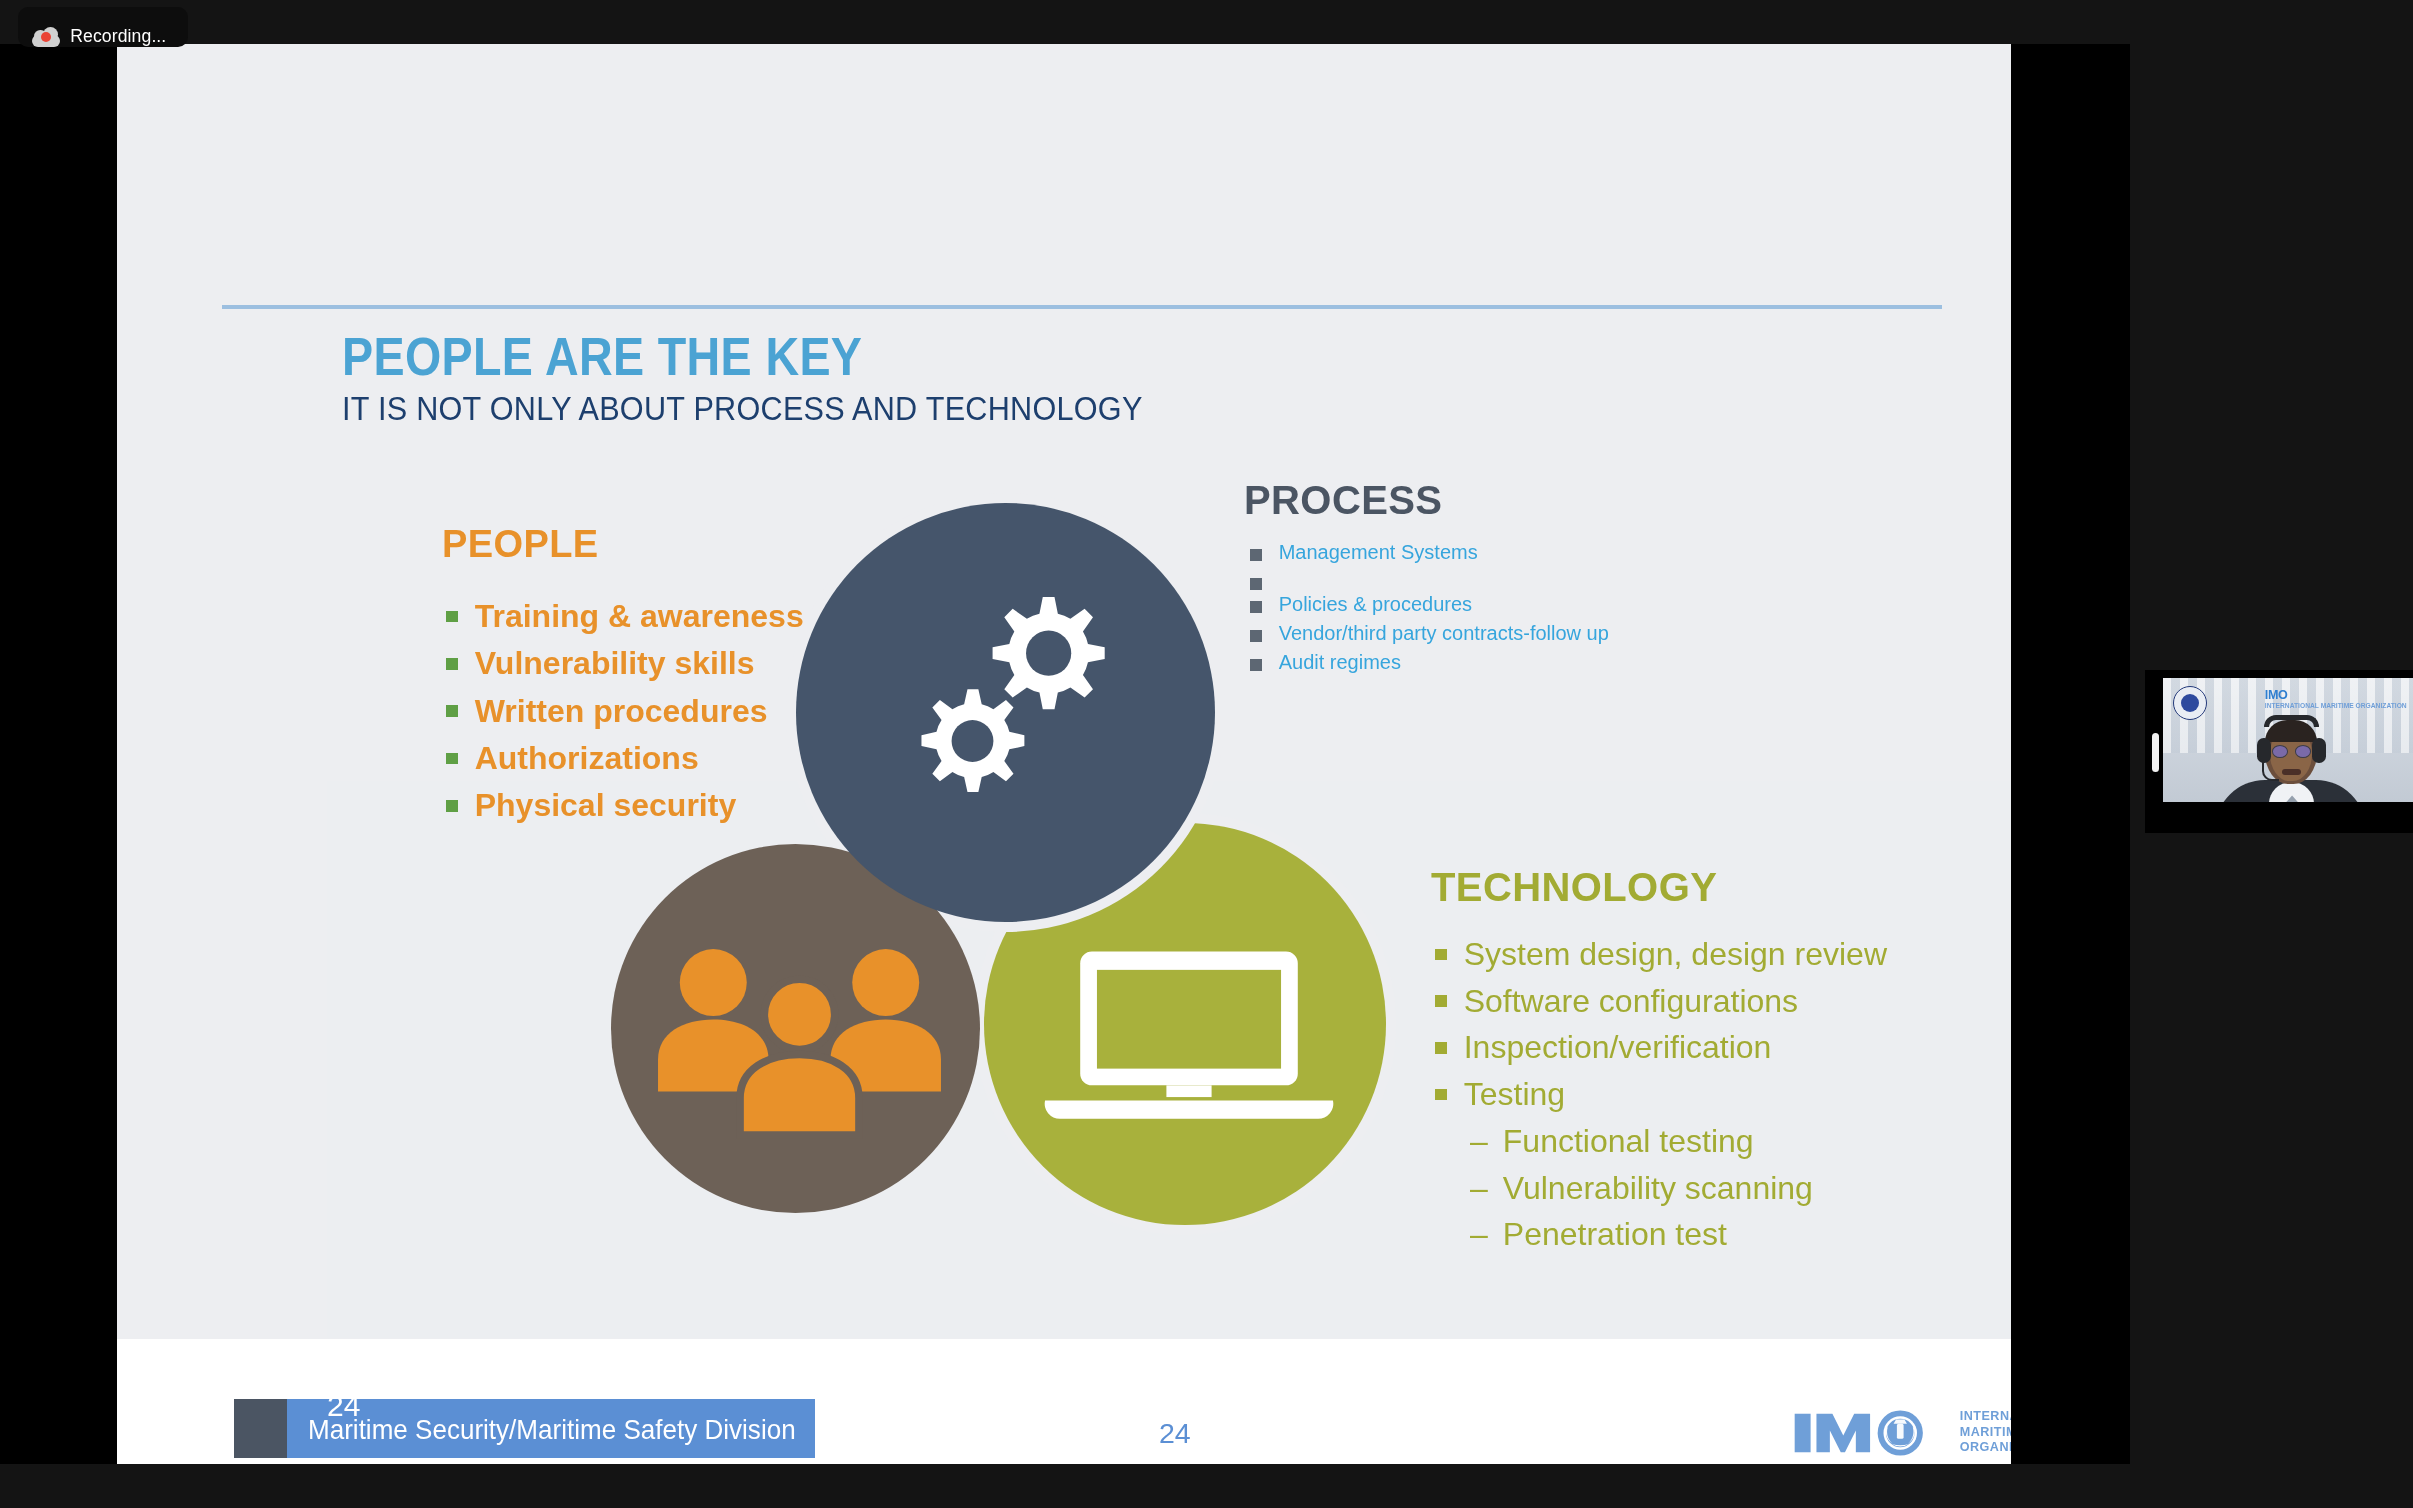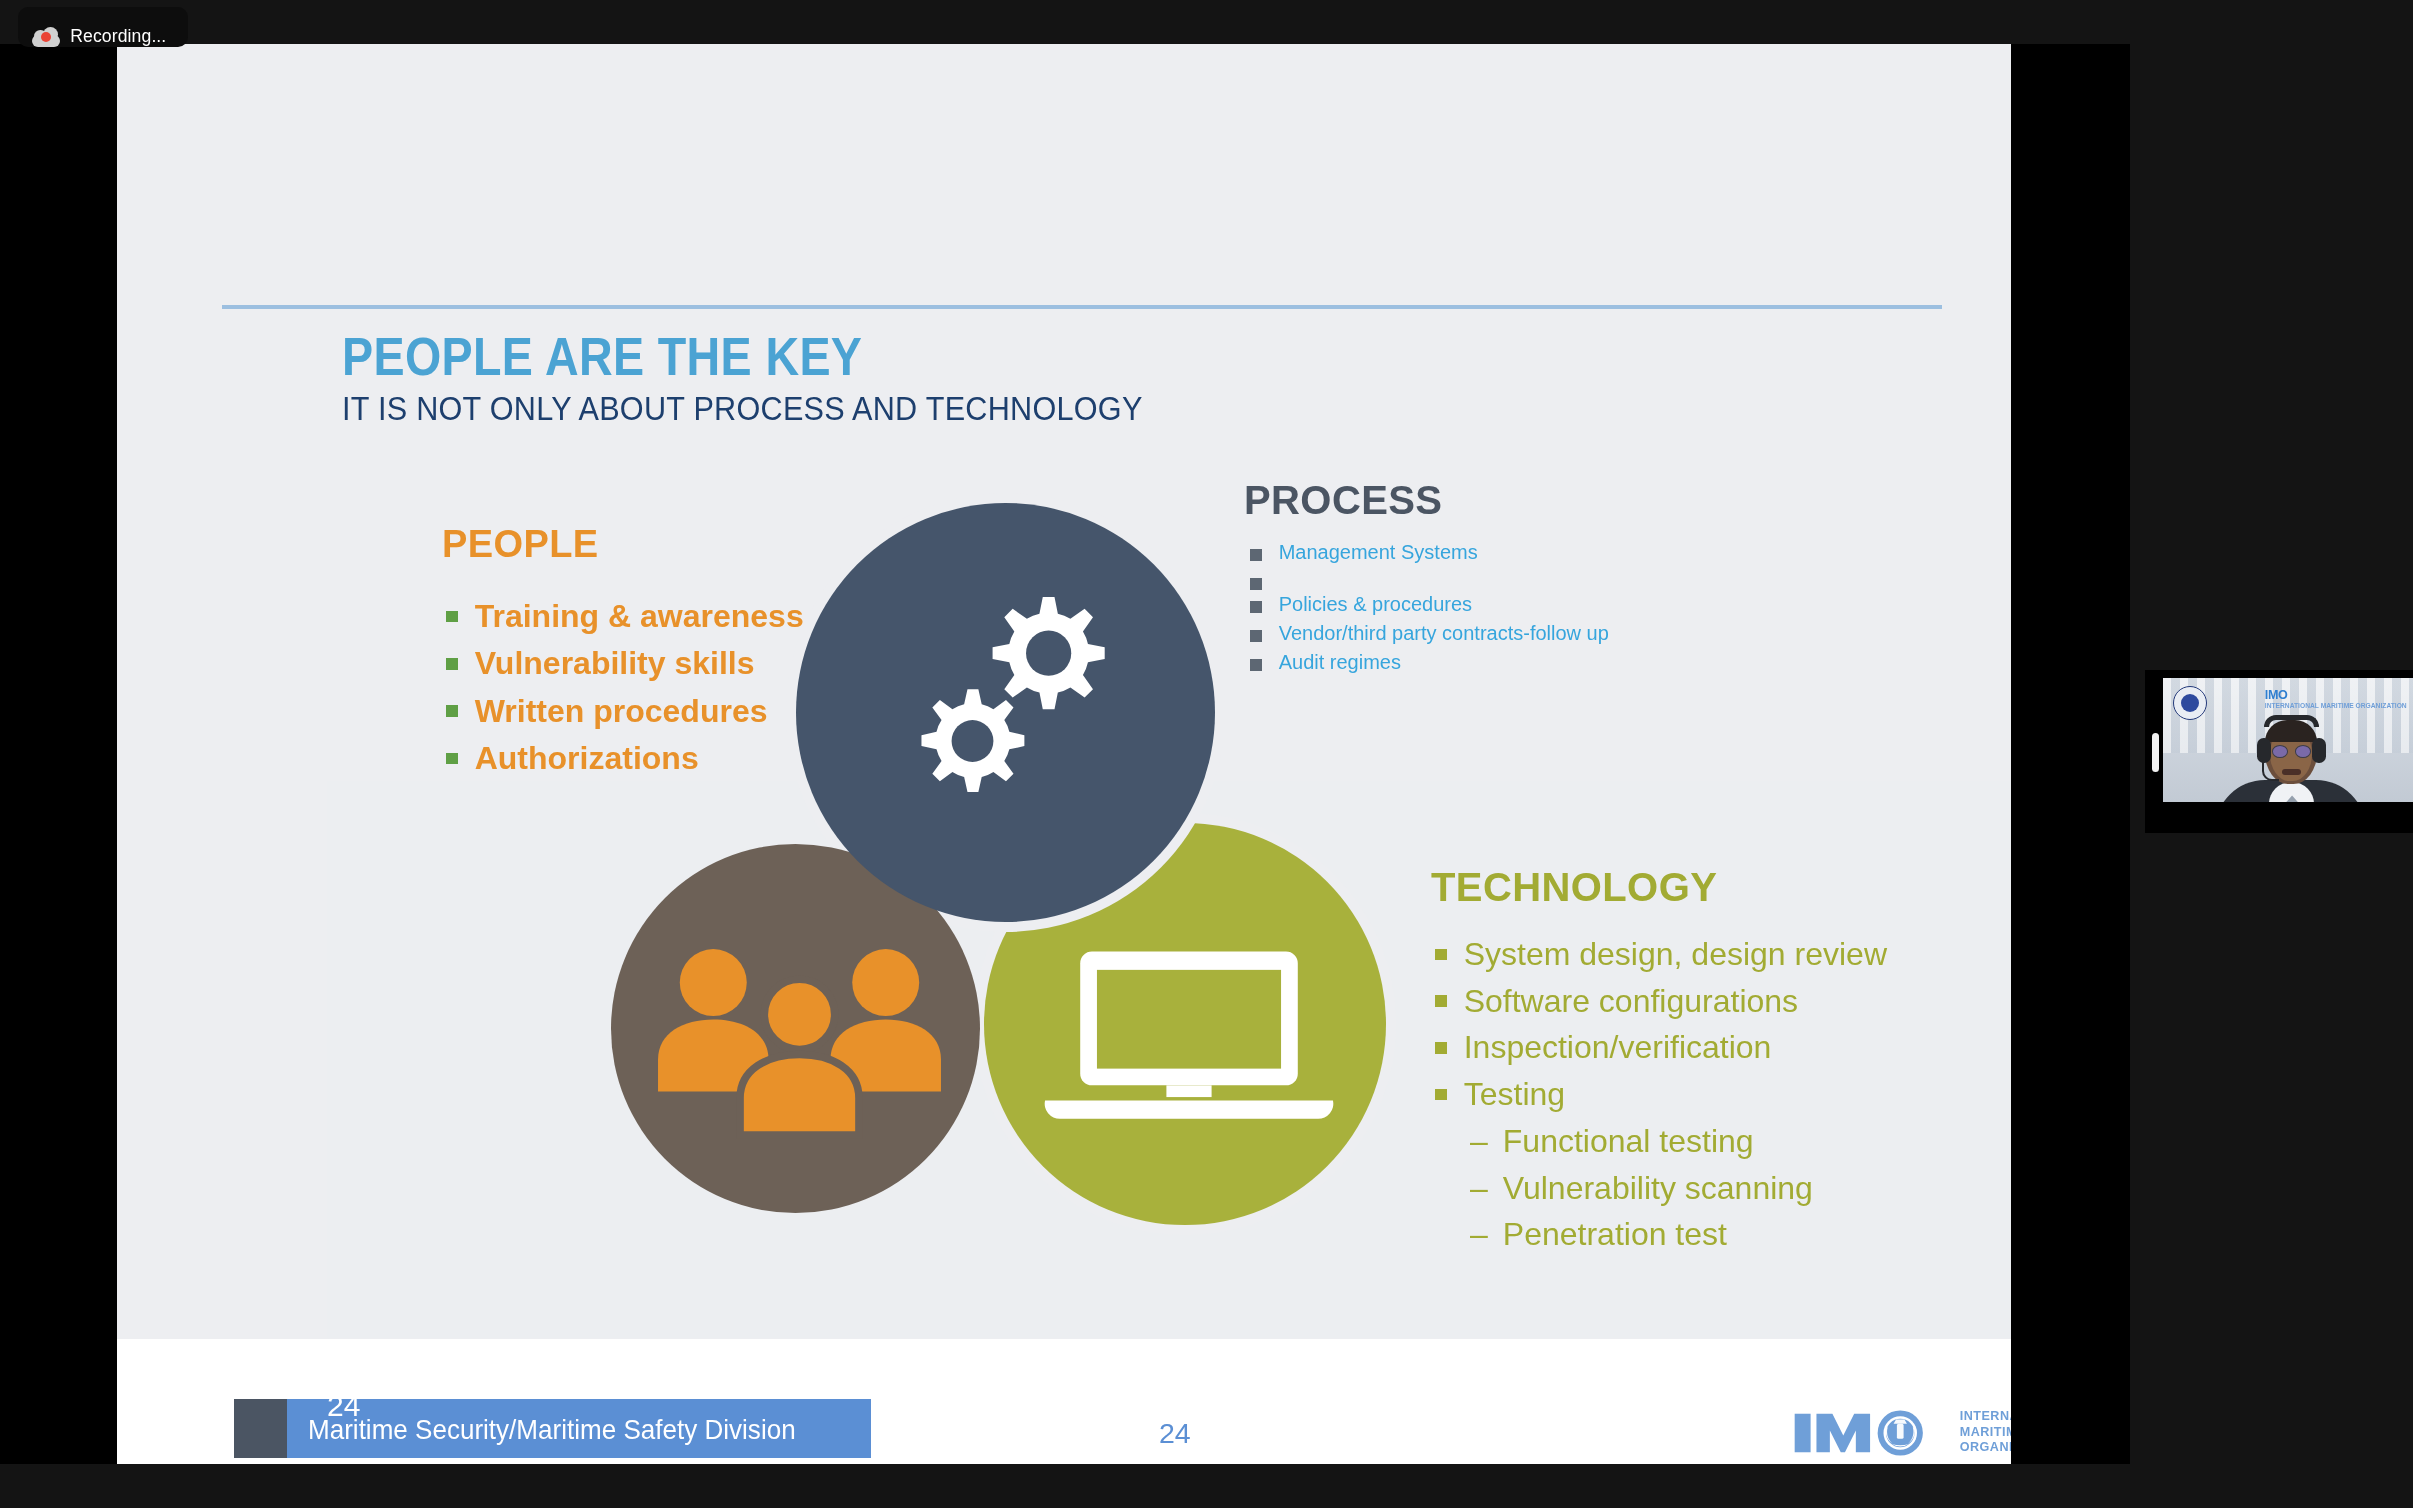--- a/index.html
+++ b/index.html
@@ -102,21 +102,21 @@
   #process-list .sq{ background:#5d6773; }
 
   
   #tech-head{ left:1314px; top:821px; font-size:40px; color:#a2ab33; z-index:6;}
   #tech-list{ left:1318px; top:887px; font-size:32px; color:#a2ab33; line-height:1.46; z-index:6;}
   #tech-list .sq{ background:#a2ab33; }
   #tech-list .sub{ padding-left:35px; }
 
   
   #footer-grey{ position:absolute; left:117px; top:1355px; width:54px; height:59px; background:#4b5563; z-index:7;}
-  #footer-bar{ position:absolute; left:170px; top:1355px; width:584px; height:59px; background:#5b8fd4; z-index:7;}
+  #footer-bar{ position:absolute; left:170px; top:1355px; width:528px; height:59px; background:#5b8fd4; z-index:7;}
   #footer-bar span{ position:absolute; left:21px; top:15px; color:#fff; font-size:28px; white-space:nowrap;
                     transform:scaleX(.93); transform-origin:left center;}
   #footer-num-overlap{ position:absolute; left:210px; top:1345px; color:#ffffff; font-size:30px; z-index:8; }
   #page-num{ position:absolute; left:1042px; top:1373px; color:#5b8fd4; font-size:28.5px; z-index:7;}
 
   
   #imo-logo{ position:absolute; left:1676px; top:1351px; width:302px; height:75px; z-index:7; display:flex; align-items:center;}
   #imo-logo .imo-mark{ display:flex; align-items:center; }
   #imo-logo .imo-words{ margin-left:11.7px; line-height:1.22; }
   #imo-logo .imo-words div{ color:#6f9fd8; font-size:12.6px; font-weight:700; letter-spacing:0.5px; }
@@ -222,20 +222,24 @@
         <span>Vulnerability skills</span>
       </div>
     <div class="bullet-row">
         <span class="sq"></span>
         <span>Written procedures</span>
       </div>
     <div class="bullet-row">
         <span class="sq"></span>
         <span>Authorizations</span>
       </div>
+    <div class="bullet-row">
+        <span class="sq"></span>
+        <span>Physical security</span>
+      </div>
   </div>
 
   <div class="sect-head" id="process-head">PROCESS</div>
   <div class="bullets" id="process-list">
     <div class="bullet-row">
         <span class="sq"></span>
         <span>Management Systems</span>
       </div>
     <div class="bullet-row">
         <span class="sq"></span>

